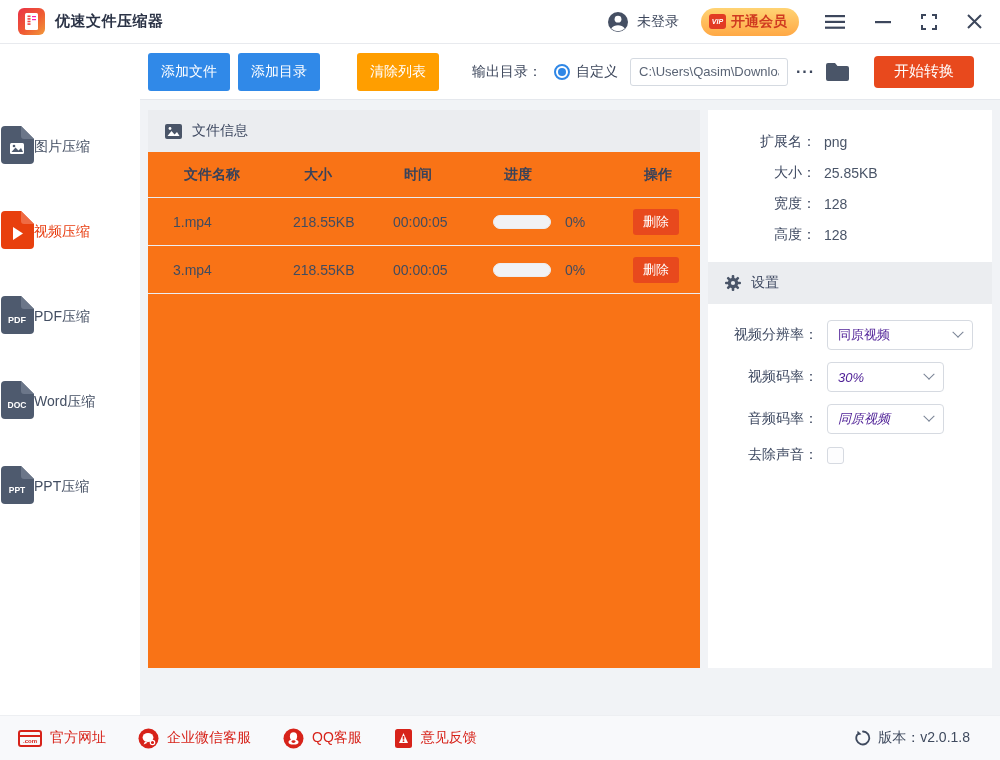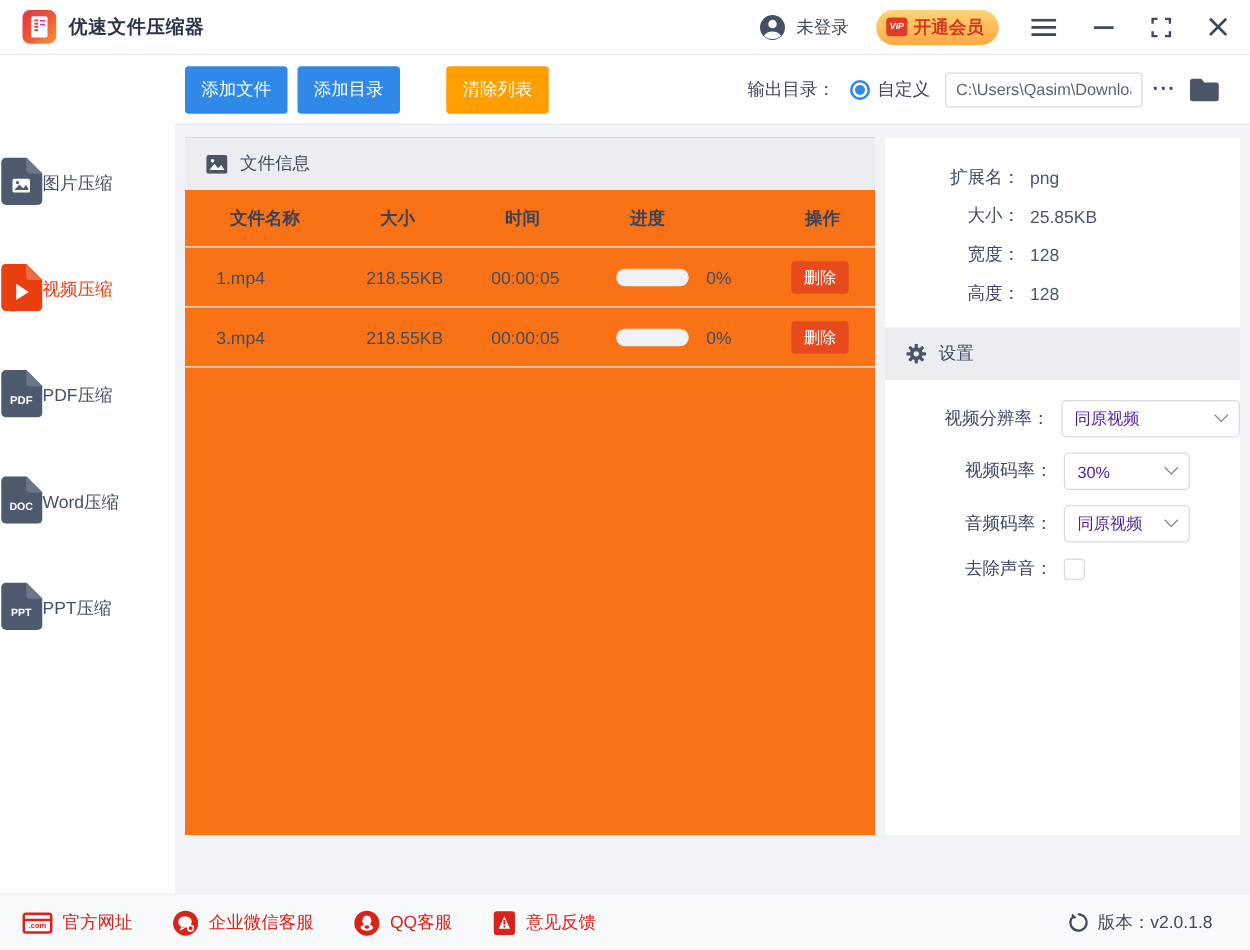--- a/index.html
+++ b/index.html
@@ -51,27 +51,27 @@
   .prog-cell { display:flex; align-items:center; gap:14px; }
   .prog-pill { width:58px; height:14px; border-radius:7px; background:#f1f2f5; border:1px solid #ecedf0; }
   .prog-text { font-size:13px; color:#8a94a6; }
   .del-btn { background:#e8491d; border:none; border-radius:3px; color:#fff; font-size:13px; height:26px; width:46px; cursor:pointer; font-family:inherit; }
 
   .info-body { padding:16px 0 12px 0;border-radius:18px; }
   .info-row { display:flex; height:31px; align-items:center; }
   .info-label { width:108px; text-align:right; font-size:14px; color:#3e4961; }
   .info-value { margin-left:8px; font-size:14px; color:#4a5568; }
 
-  .set-body { padding-top:16px;padding-left:24px; }
+  .set-body { padding-top:16px; }
   .set-row { display:flex; align-items:center; margin-bottom:12px; }
   .set-label { width:110px; text-align:right; font-size:14px; color:#3e4961; margin-right:9px; }
   .dropdown { height:30px; border:1px solid #d6dae1; border-radius:4px; background:#fff; display:flex; align-items:center; padding:0 10px; cursor:pointer; }
   .dd-value { font-size:13px; color:#4c1d95; }
   .dd-chev { margin-left:auto; width:8px; height:8px; border-right:1.6px solid #7a8496; border-bottom:1.6px solid #7a8496; transform:rotate(45deg) translate(-2px,-2px); }
-  .dd-w145 { width:146px; } .dd-w115 { width:101px; }
+  .dd-w145 { width:146px; } .dd-w115 { width:117px;font-style:italic; }
   .checkbox { width:17px; height:17px; border:1px solid #d6dae1; border-radius:3px; background:#fdfdfe; cursor:pointer; }
 
   
   .footer { position:absolute; left:0; top:715px; width:1000px; height:45px; background:#f8f9fb; border-top:1px solid #edeff2; display:flex; align-items:center; padding:0 30px 0 18px; z-index:3; }
   .foot-item { display:flex; align-items:center; margin-right:32px; cursor:pointer; }
   .foot-item .fi-label { font-size:14px; color:#d7231a; margin-left:8px; }
   .com-box { width:24px; height:17px; border:2px solid #d7231a; border-radius:3px; position:relative; display:flex; align-items:flex-end; justify-content:center; }
   .com-box::before { content:""; position:absolute; left:0; top:3px; width:100%; height:2px; background:#d7231a; }
   .com-text { font-size:6px; font-weight:bold; color:#d7231a; line-height:8px; }
   .version { margin-left:auto; display:flex; align-items:center; }
@@ -177,20 +177,21 @@
     <span class="out-label">输出目录：</span>
     <span class="radio">
         <span class="dot"></span>
       </span>
     <span class="custom-label">自定义</span>
     <input class="path-input" type="text" value="C:\Users\Qasim\Downloads" style="">
     <button class="more-btn">···</button>
     <svg class="folder-ico" width="25" height="20" viewBox="0 0 25 20">
       <path d="M1 3 a2 2 0 0 1 2 -2 h7 l2.5 3 H22 a2 2 0 0 1 2 2 v11 a2 2 0 0 1 -2 2 H3 a2 2 0 0 1 -2 -2 z" fill="#4a5568"></path>
     </svg>
+    <button class="start-btn">开始转换</button>
   </div>
 
   <div class="file-panel">
     <div class="panel-head">
       <svg width="17" height="15" viewBox="0 0 17 15">
         <rect width="17" height="15" rx="2" fill="#4a5568"></rect>
         <path d="M2.5 12 l4 -5 3 3.5 2.5 -2.5 2.5 4 z" fill="#fff"></path>
         <circle cx="5" cy="4.5" r="1.4" fill="#fff"></circle>
       </svg>
       <span class="ph-label">文件信息</span>

